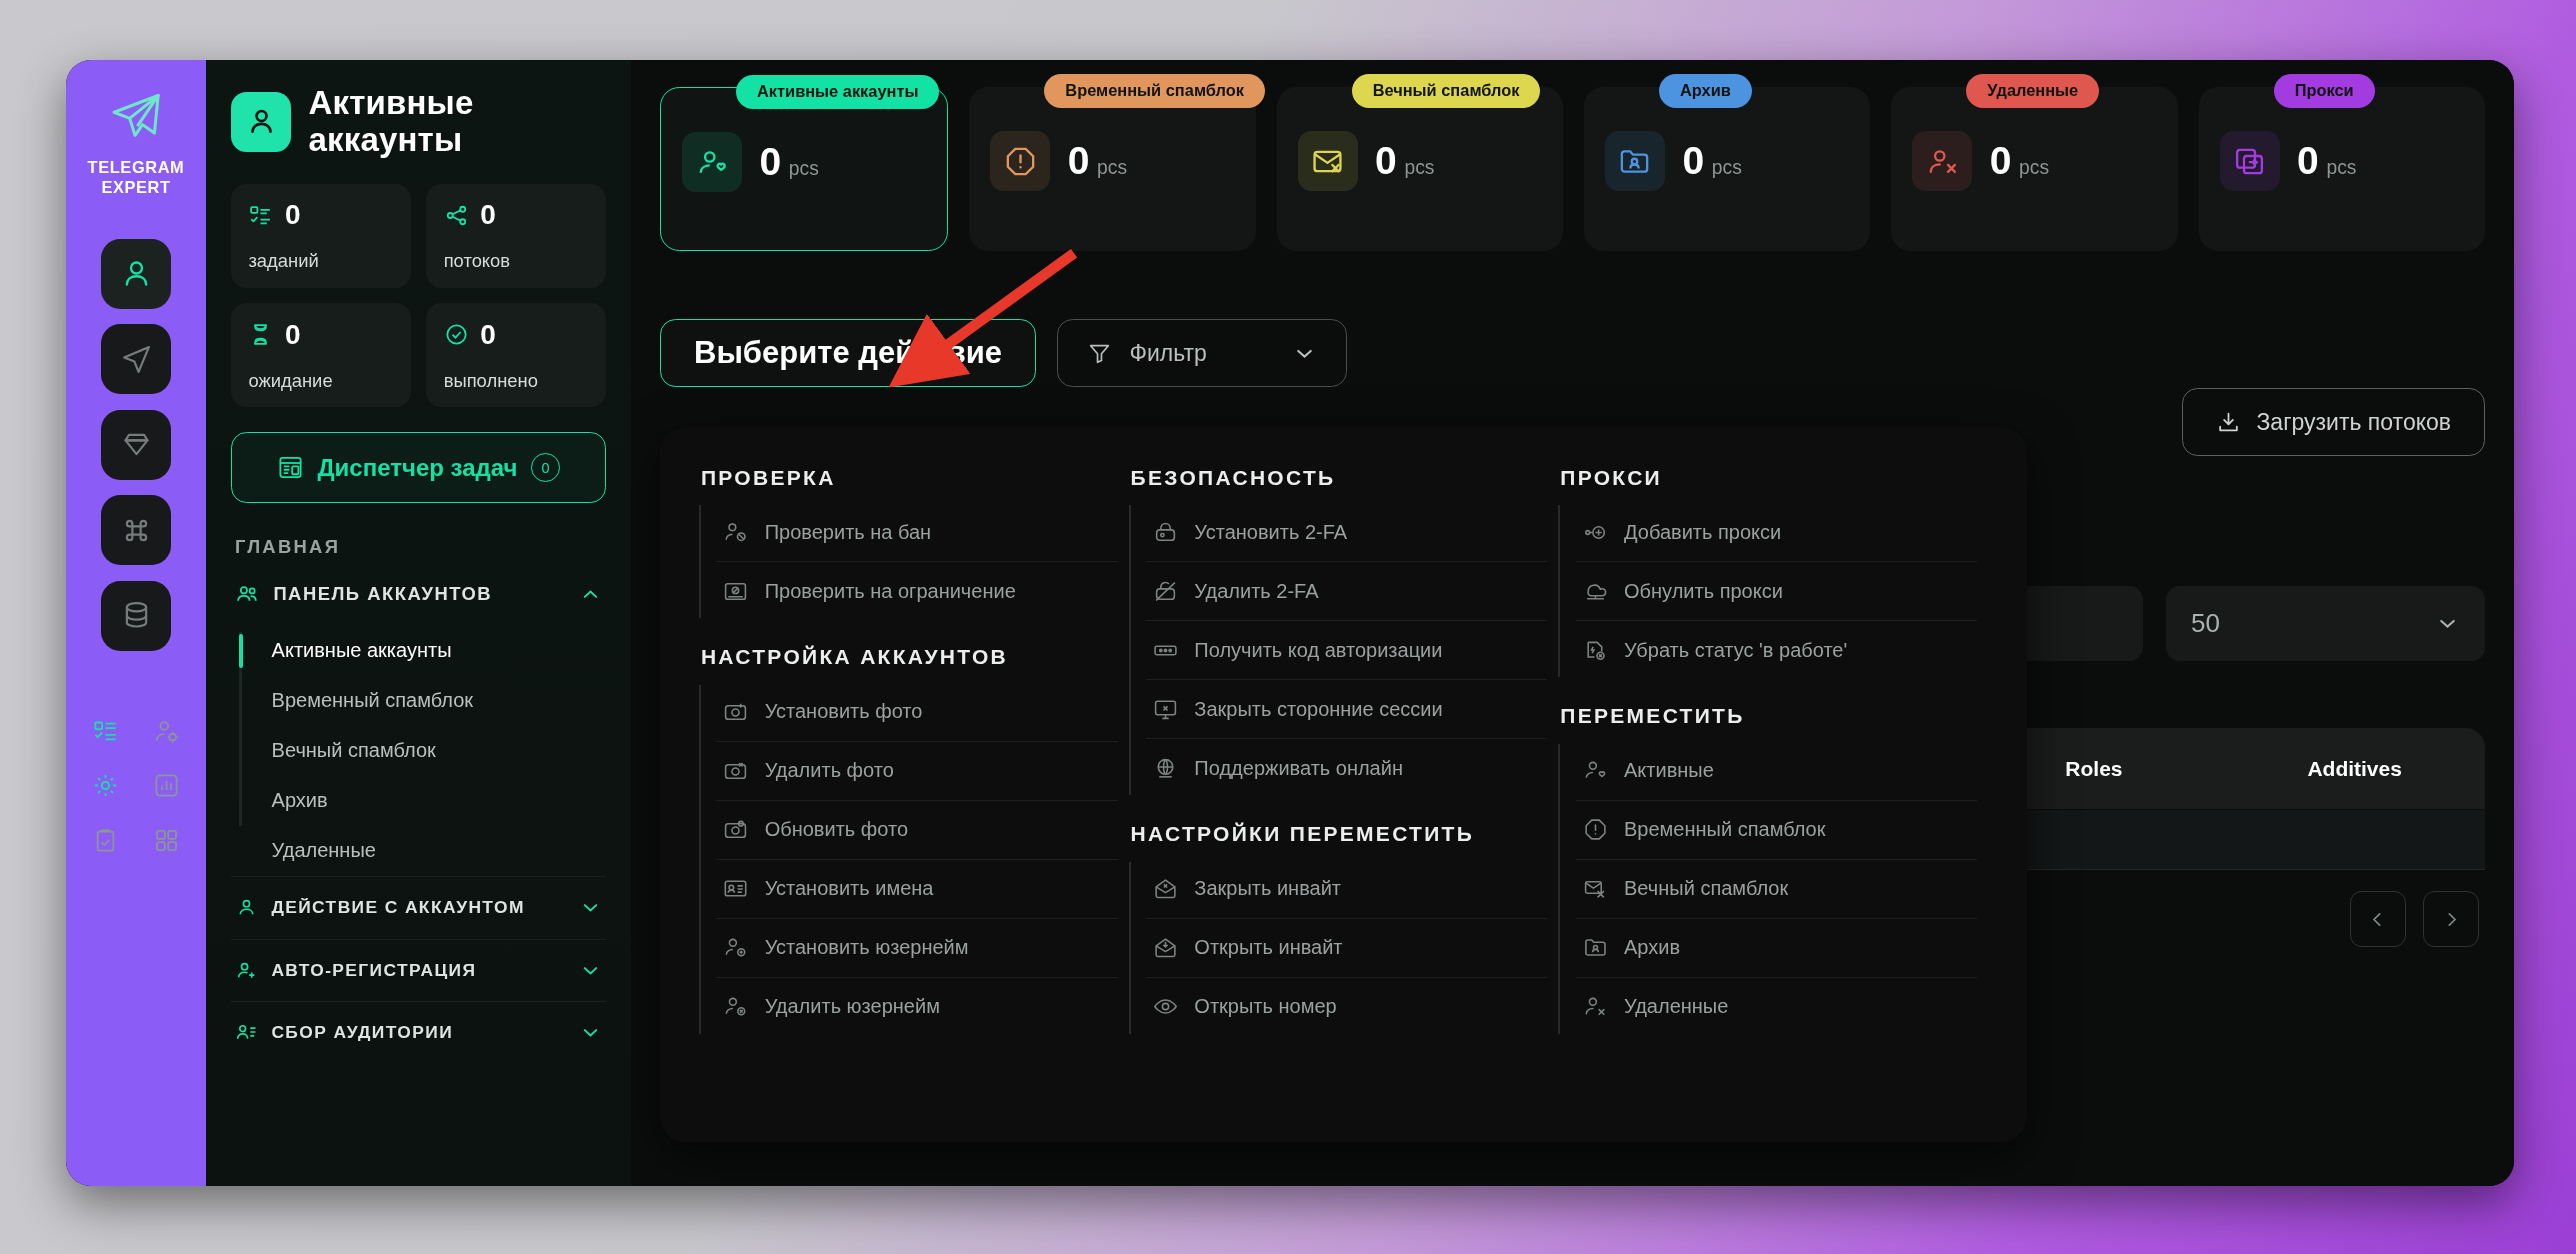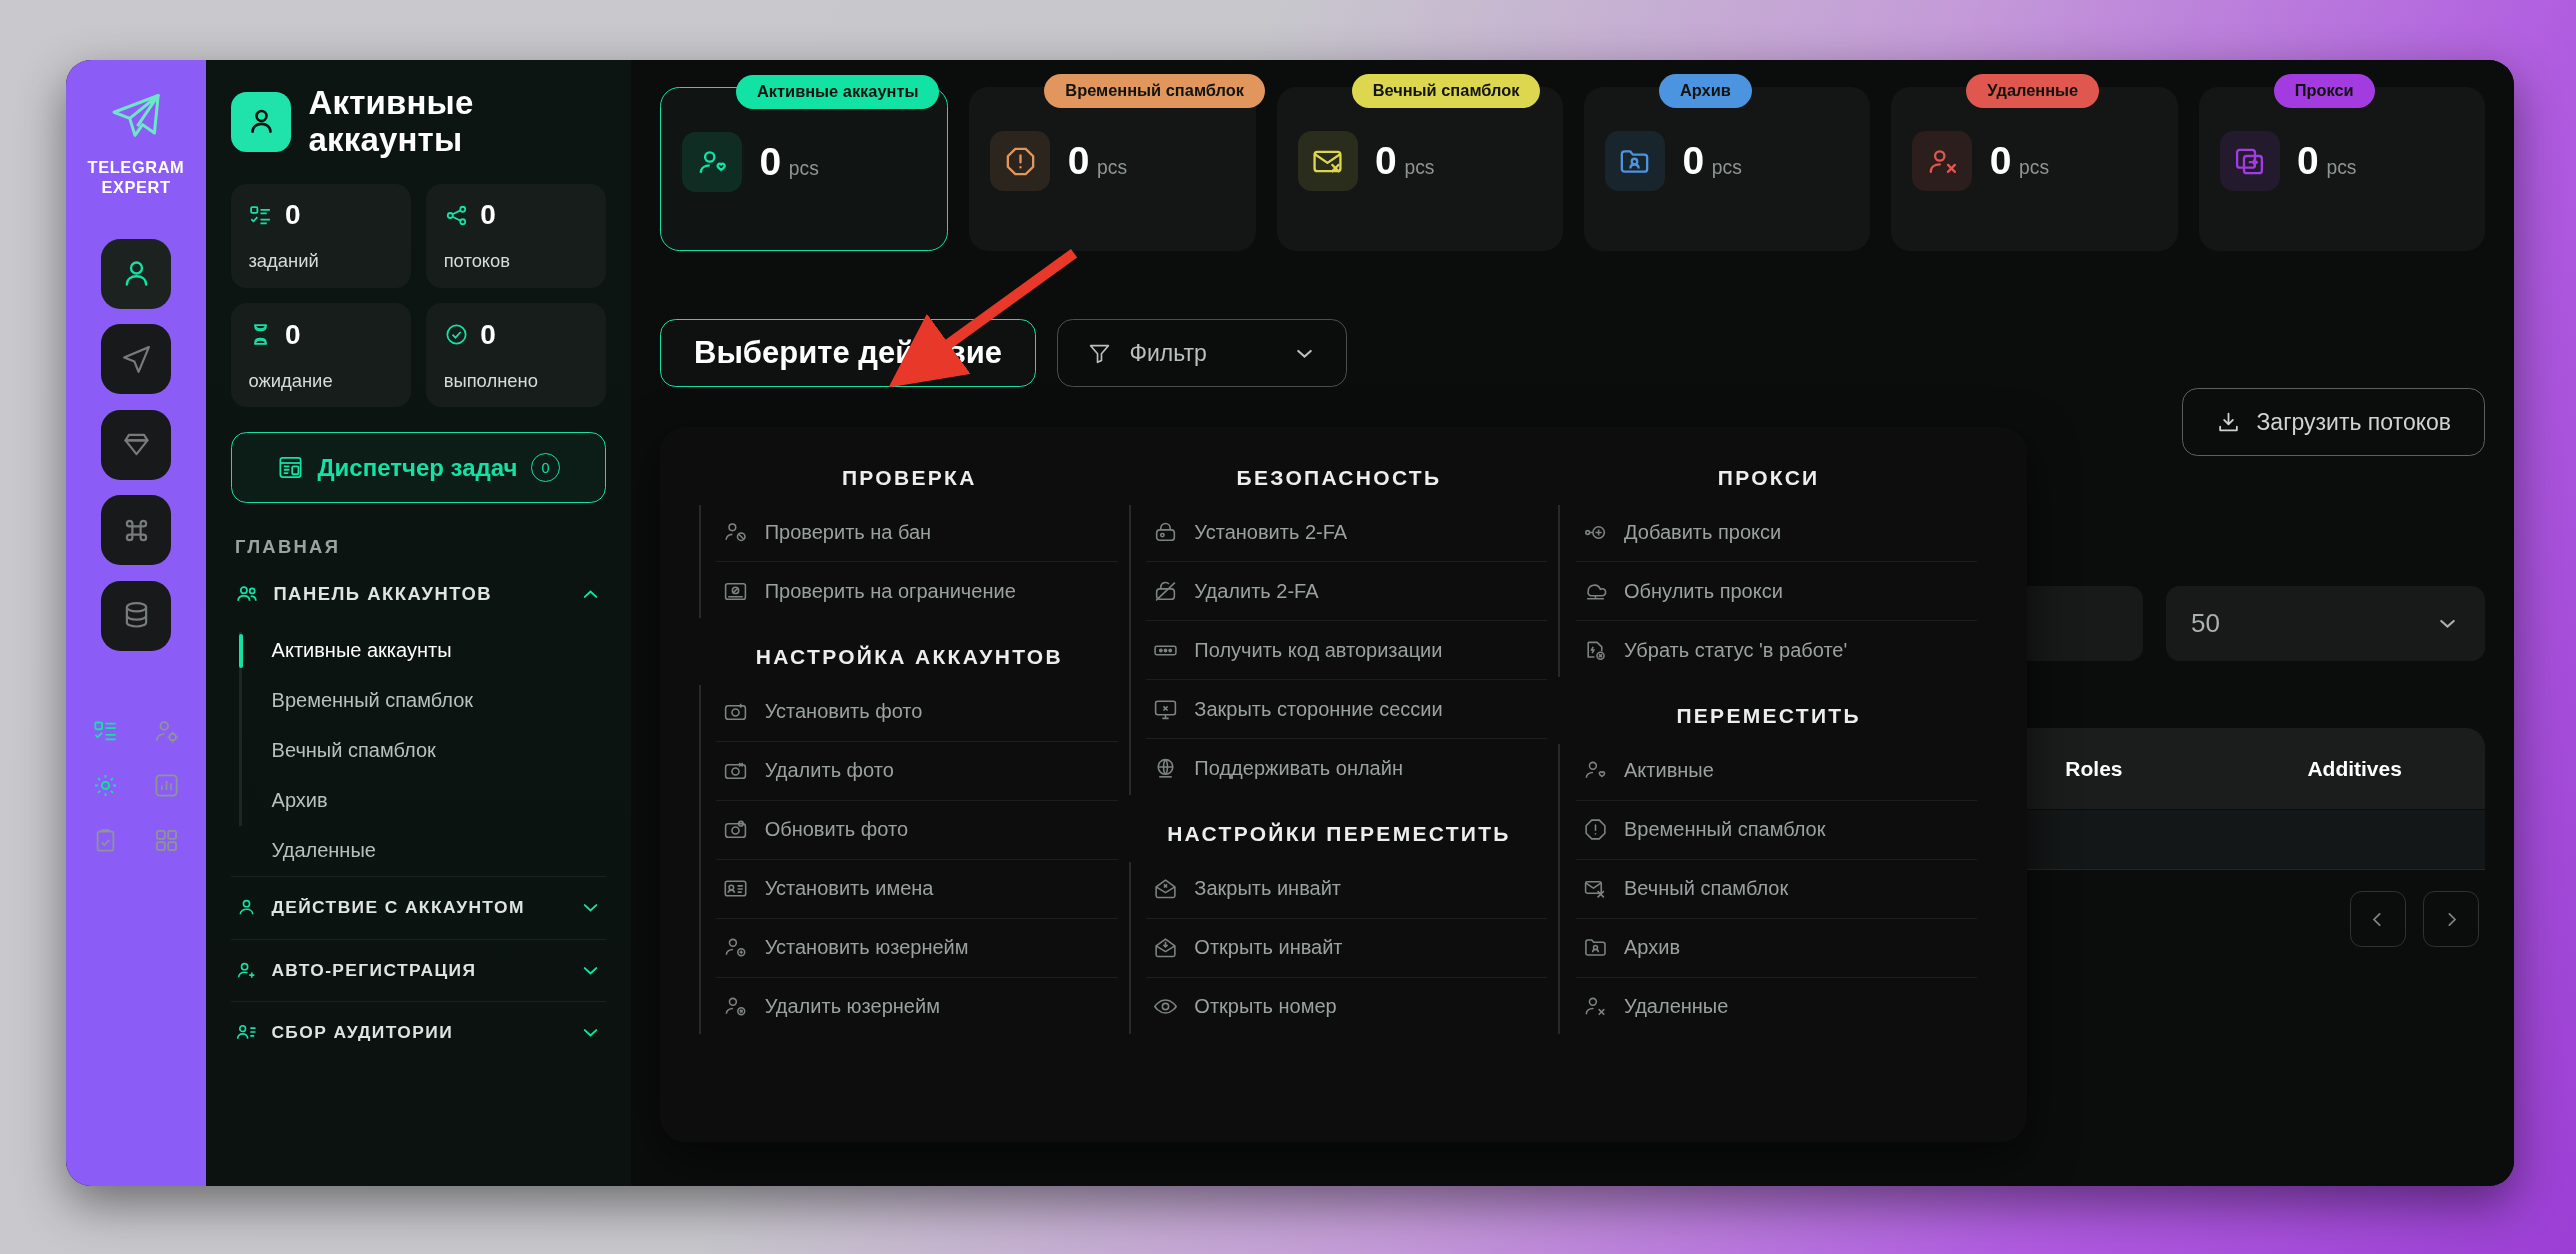--- a/index.html
+++ b/index.html
@@ -160,21 +160,21 @@
   
   .dropdown {
     position:absolute; left: 29px; top: 367px;
     width: 1367px; height: 715px;
     background:#0c0d0c; border-radius: 25px;
     padding: 33px 39px 0 39px;
     display:flex; gap: 0;
     box-shadow: 0 15.5px 48px rgba(0,0,0,.6);
     z-index: 40;
   }
-  .dd-col { width: 470px; padding-right: 11px; text-align: center; }
+  .dd-col { width: 470px; padding-right: 11px; }
   .dd-title { color:#eceeed; font-size: 21px; font-weight: 700; letter-spacing: 2.3px; margin: 5.8px 0 13.5px 1.9px; }
   .dd-list { position:relative; padding-left: 17.4px; }
   .dd-list::before { content:""; position:absolute; left:0; top:1.9px; bottom:1.9px; width:1.9px; background:#262a29; }
   .dd-item {
     display:flex; align-items:center; gap: 15.5px;
     padding: 15.5px 5.8px; color:#9aa1a0; font-size: 20px;
     border-bottom: 1px solid #1c1f1e;
   }
   .dd-item:last-child { border-bottom: none; }
   .dd-ico { width: 27px; height: 27px; flex:0 0 27px; display:flex; align-items:center; justify-content:center; opacity:.8; }

